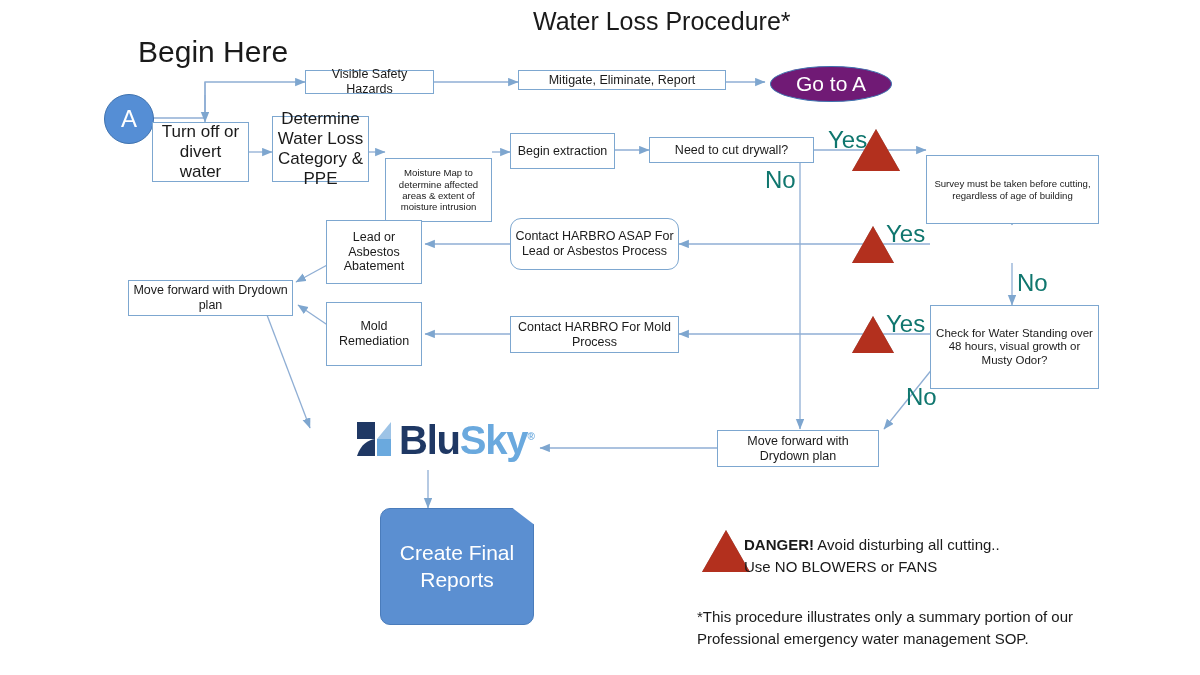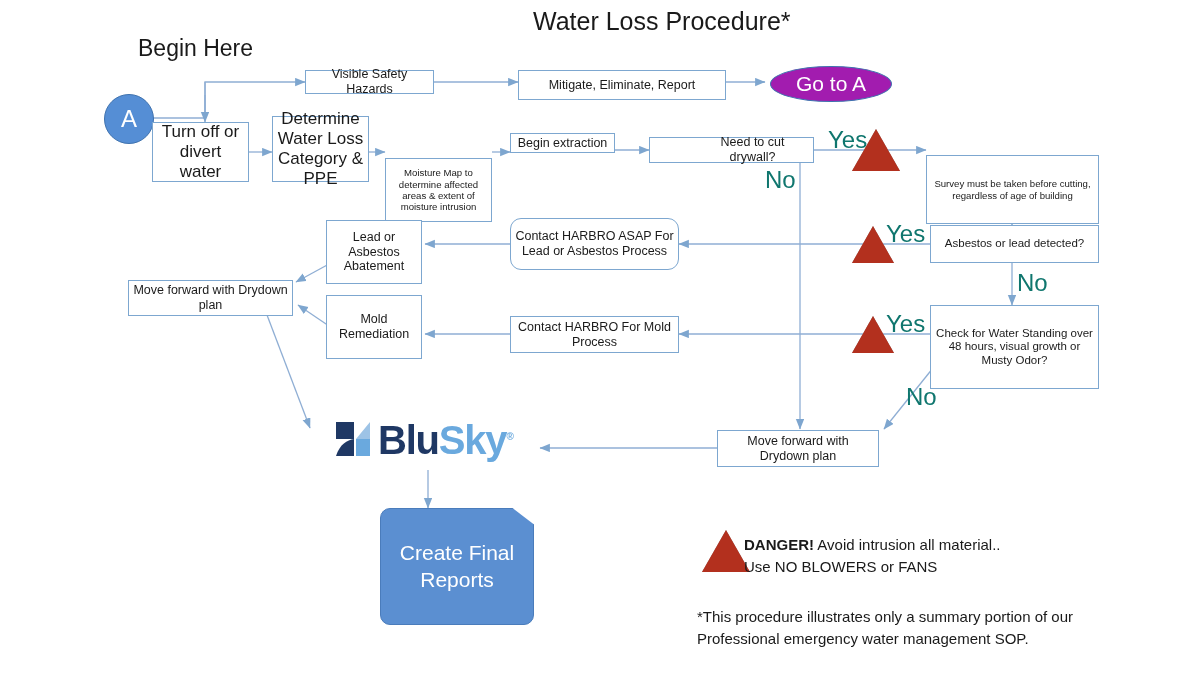--- a/index.html
+++ b/index.html
@@ -45,39 +45,39 @@
   .t9  { font-size: 9.6px; margin-top: 40px; }
 
   .title {
     position: absolute;
     font-size: 25px;
     color: #1a1a1a;
     white-space: nowrap;
   }
   .beginhere {
     position: absolute;
-    font-size: 23px;
+    font-size: 30px;
     color: #1a1a1a;
     white-space: nowrap;
   }
   .circleA {
     position: absolute;
     border-radius: 50%;
     background: #558ed5;
     border: 1px solid #3f72ae;
     color: #ffffff;
     font-size: 24px;
     display: flex;
     align-items: center;
     justify-content: center;
   }
   .gotoA {
     position: absolute;
     border-radius: 50%;
-    background: #a21caf;
+    background: #701a75;
     border: 1px solid #3f72ae;
     color: #ffffff;
     font-size: 21px;
     display: flex;
     align-items: center;
     justify-content: center;
     white-space: nowrap;
   }
   .yesno {
     position: absolute;
@@ -214,71 +214,68 @@
 
   <div class="beginhere" style="left:138px; top:35px;">Begin Here</div>
   <div class="title" style="left:533px; top:7px;">Water Loss Procedure*</div>
 
   <div class="circleA" style="left:104px; top:94px; width:48px; height:48px;">A</div>
 
   <div class="node t12" style="left:305px; top:70px; width:129px; height:24px;">
     <span>Visible Safety Hazards</span>
   </div>
 
-  <div class="node t12" style="left:518px; top:70px; width:208px; height:30px;">
+  <div class="node t12" style="left:518px; top:70px; width:208px; height:20px;">
     <span>Mitigate, Eliminate, Report</span>
   </div>
 
   <div class="gotoA" style="left:770px; top:66px; width:120px; height:34px;">Go to A</div>
 
   <div class="node t13" style="left:152px; top:122px; width:97px; height:60px;">
     <span>Turn off or divert water</span>
   </div>
 
   <div class="node t13" style="left:272px; top:116px; width:97px; height:66px;">
     <span>Determine Water Loss Category &amp; PPE</span>
   </div>
 
   <div class="node t9" style="left:385px; top:118px; width:107px; height:64px;">
     <span>Moisture Map to determine affected areas &amp; extent of moisture intrusion</span>
   </div>
 
-  <div class="node t12" style="left:510px; top:133px; width:105px; height:20px;">
+  <div class="node t12" style="left:510px; top:133px; width:105px; height:36px;">
     <span>Begin extraction</span>
   </div>
 
-  <div class="node t12" style="left:649px; top:137px; width:165px; height:26px;padding-left:46px;">
+  <div class="node t12" style="left:649px; top:137px; width:165px; height:26px;">
     <span>Need to cut drywall?</span>
   </div>
 
   <div class="node t9" style="left:926px; top:115px; width:173px; height:69px;">
     <span>Survey must be taken before cutting, regardless of age of building</span>
   </div>
 
-  <div class="node t11" style="left:930px; top:225px; width:169px; height:38px;">
-    <span>Asbestos or lead detected?</span>
-  </div>
 
   <div class="node t11" style="left:930px; top:305px; width:169px; height:84px;">
     <span>Check for Water Standing over 48 hours, visual growth or Musty Odor?</span>
   </div>
 
   <div class="node t12" style="left:510px; top:218px; width:169px; height:52px;border-radius:11px;">
     <span>Contact HARBRO ASAP For Lead or Asbestos Process</span>
   </div>
 
   <div class="node t12" style="left:510px; top:316px; width:169px; height:37px;">
     <span>Contact HARBRO For Mold Process</span>
   </div>
 
   <div class="node t12" style="left:326px; top:220px; width:96px; height:64px;">
     <span>Lead or Asbestos Abatement</span>
   </div>
 
-  <div class="node t12" style="left:326px; top:295px; width:96px; height:64px;">
+  <div class="node t12" style="left:326px; top:302px; width:96px; height:64px;">
     <span>Mold Remediation</span>
   </div>
 
   <div class="node t12" style="left:128px; top:280px; width:165px; height:36px;">
     <span>Move forward with Drydown plan</span>
   </div>
 
   <div class="node t12" style="left:717px; top:430px; width:162px; height:37px;">
     <span>Move forward with Drydown plan</span>
   </div>
@@ -297,21 +294,21 @@
 
   <div class="yesno" style="left:1017px; top:269px;">No</div>
 
   <div class="yesno" style="left:886px; top:310px;">Yes</div>
   <div class="tri small" style="left:852px; top:316px;">
       <i></i>
     </div>
 
   <div class="yesno" style="left:906px; top:383px;">No</div>
 
-  <div class="logo" style="left:336px; top:420px;">
+  <div class="logo" style="left:357px; top:420px;">
     <span class="mark">
       <svg width="40" height="40" viewBox="0 0 40 40">
         <rect x="0" y="2" width="18" height="17" fill="#1f3864"></rect>
         <path d="M0,19 L18,19 L18,36 L0,36 Z" fill="#ffffff"></path>
         <path d="M0,36 C4,24 11,20 18,19 L18,36 Z" fill="#1f3864"></path>
         <path d="M20,2 L34,2 L34,19 L20,19 Z" fill="#9dc3e6"></path>
         <path d="M20,19 L34,19 L34,36 L20,36 Z" fill="#6aa9de"></path>
         <path d="M20,2 L34,2 L20,19 Z" fill="#ffffff"></path>
         <path d="M18,2 L20,2 L20,36 L18,36 Z" fill="#ffffff"></path>
       </svg>
@@ -320,21 +317,21 @@
   </div>
 
   <div class="finalreport" style="left:348px; top:508px; width:152px; height:115px;margin-left:32px;">
     <span>Create Final Reports</span>
   </div>
 
   <div class="tri" style="left:702px; top:530px;">
       <i></i>
     </div>
   <div class="legend" style="left:744px; top:534px;">
-    <div><b>DANGER!</b><span> Avoid intrusion all material..</span></div>
+    <div><b>DANGER!</b><span> Avoid disturbing all cutting..</span></div>
     <div>Use NO BLOWERS or FANS</div>
   </div>
 
   <div class="footnote" style="left:697px; top:606px;">
     <div>*This procedure illustrates only a summary portion of our</div>
     <div>Professional emergency water management SOP.</div>
   </div>
 
 </div>
 

